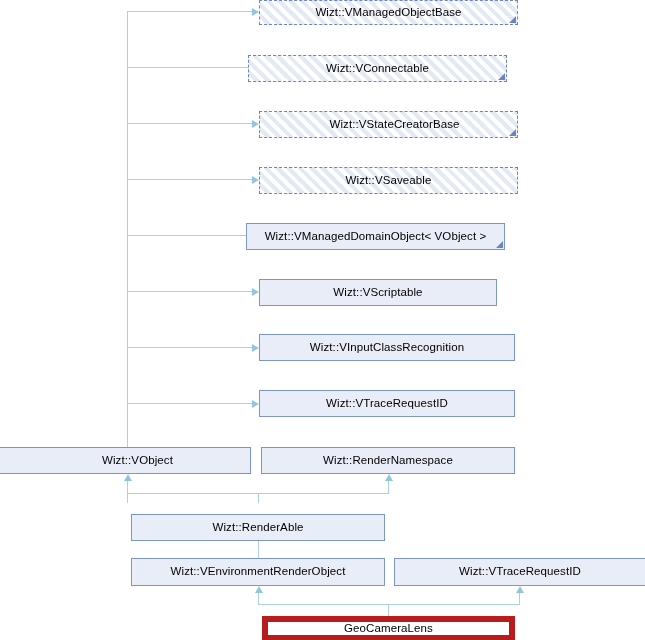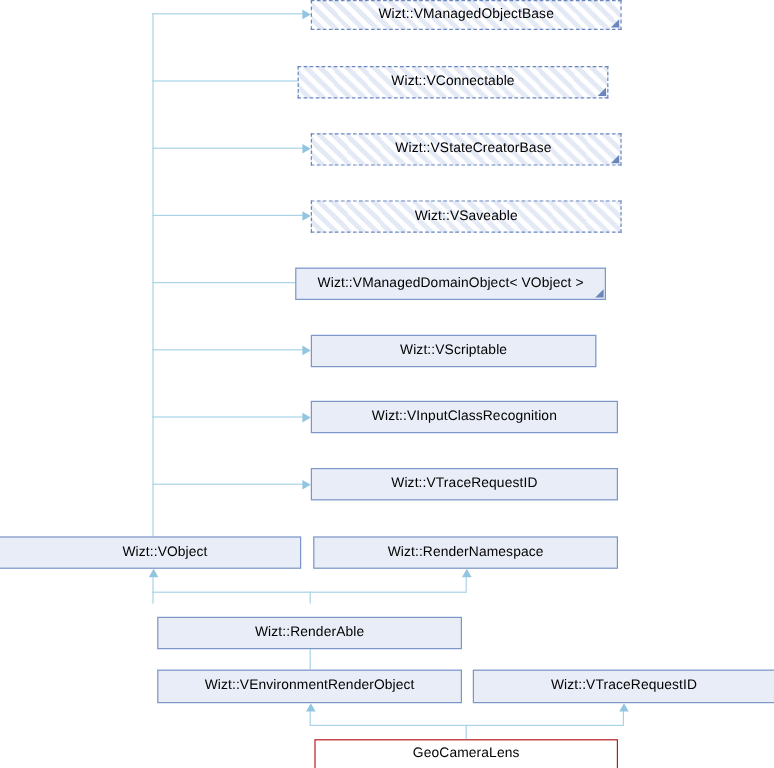--- a/index.html
+++ b/index.html
@@ -46,21 +46,21 @@
       #ffffff 0px,
       #ffffff 4px,
       #e4e9f6 4px,
       #e4e9f6 8px
     );
   }
 
   
   .node.current {
     background: #ffffff;
-    border: 1px solid #b91c1c;
+    border: 6px solid #b91c1c;
   }
 
   .node-label {
     position: relative;
     z-index: 2;
     padding: 0 6px;
   }
 
   
   .corner-mark {

